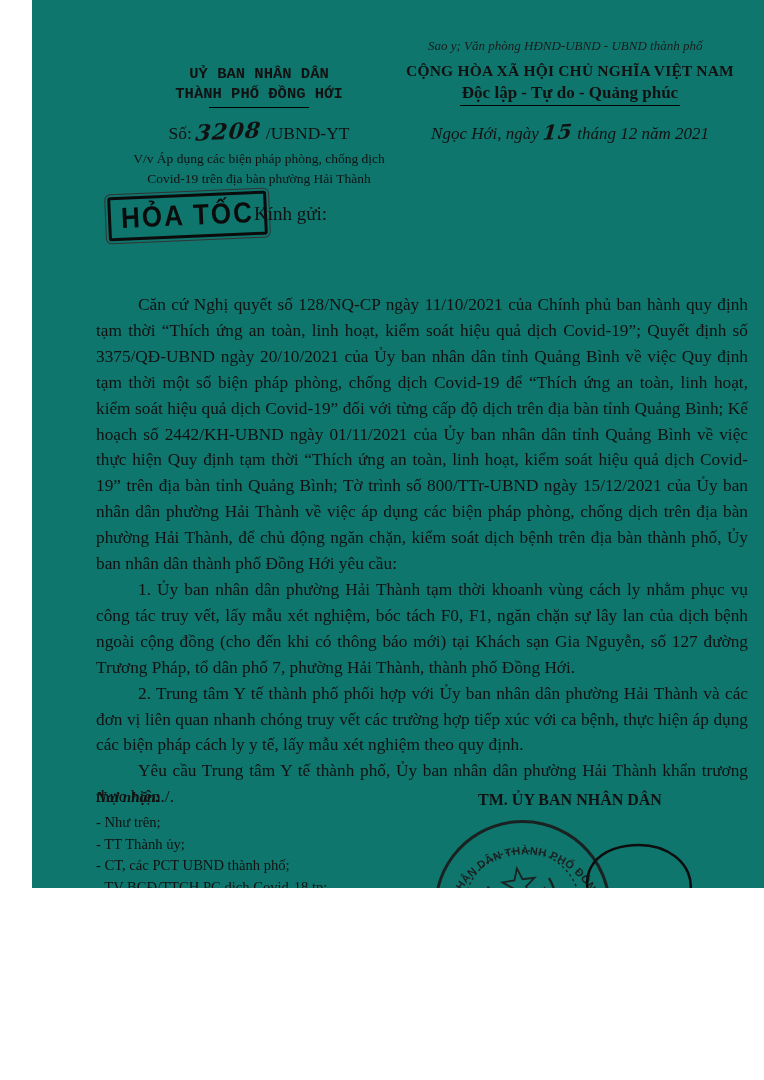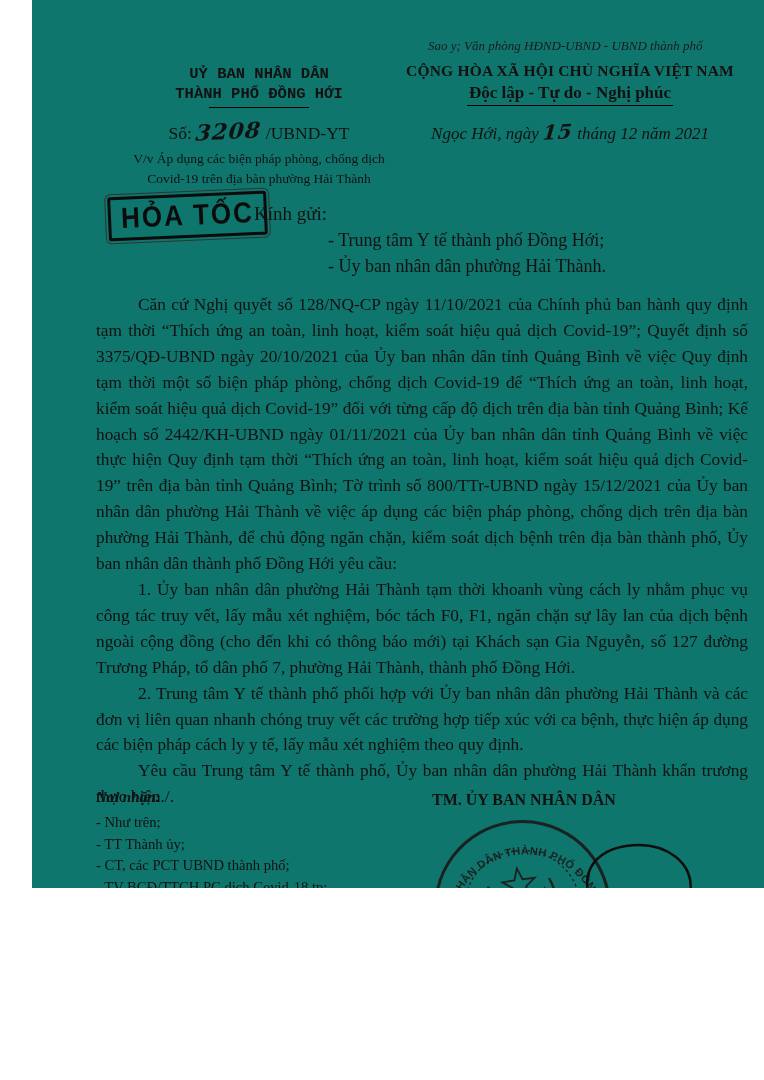--- a/index.html
+++ b/index.html
@@ -41,39 +41,39 @@
   .kinh-gui { left:222px; top:203px; font-size:19px; }
   .recips { left:296px; top:227px; font-size:18px; line-height:26px; }
 
   
   .body-text { left:64px; top:292px; width:652px; font-size:17.3px; line-height:25.9px; text-align:justify; }
   .body-text p { text-indent:42px; }
 
   
   .noi-nhan { left:64px; top:789px; font-size:15px; font-weight:bold; font-style:italic; }
   .nn-list { left:64px; top:812px; font-size:14.6px; line-height:21.6px; }
-  .tm-block { left:400px; top:789px; width:300px; text-align:left; font-size:16px; font-weight:bold; line-height:21px; }
+  .tm-block { left:388px; top:789px; width:300px; text-align:center; font-size:16px; font-weight:bold; line-height:21px; }
   .signer-name { left:420px; top:948px; width:260px; text-align:left; font-size:17.5px; font-weight:bold; }
 
   .seal-svg { left:398px; top:816px; opacity:.92; }
   .sig-svg { left:536px; top:836px; }
   .paraph-svg { left:198px; top:886px; }
 </style>
 </head>
 <body>
 
 <div class="page">
 
   <div class="abs copy-note">
     <div>Sao y; Văn phòng HĐND-UBND - UBND thành phố</div>
   </div>
 
   <div class="abs right-head ctr">
     <div class="motto1">CỘNG HÒA XÃ HỘI CHỦ NGHĨA VIỆT NAM</div>
-    <div><span class="motto2">Độc lập - Tự do - Nghị phúc</span></div>
+    <div><span class="motto2">Độc lập - Tự do - Quảng phúc</span></div>
   </div>
 
   <div class="abs date-line ctr">
     <span>Ngọc Hới, ngày</span>
     <span class="handw hw-day">15</span>
     <span>tháng 12 năm 2021</span>
   </div>
 
   <div class="abs left-head ctr">
     <div class="issuer">UỶ BAN NHÂN DÂN</div>
@@ -90,24 +90,20 @@
   <div class="abs subject ctr">
     <div>V/v Áp dụng các biện pháp phòng, chống dịch</div>
     <div>Covid-19 trên địa bàn phường Hải Thành</div>
   </div>
 
   <div class="abs stamp-urgent">
     <span>HỎA TỐC</span>
   </div>
 
   <div class="abs kinh-gui">Kính gửi:</div>
-  <div class="abs recips">
-    <div>- Trung tâm Y tế thành phố Đồng Hới;</div>
-    <div>- Ủy ban nhân dân phường Hải Thành.</div>
-  </div>
 
   <div class="abs body-text">
     <p>Căn cứ Nghị quyết số 128/NQ-CP ngày 11/10/2021 của Chính phủ ban hành quy định tạm thời “Thích ứng an toàn, linh hoạt, kiểm soát hiệu quả dịch Covid-19”; Quyết định số 3375/QĐ-UBND ngày 20/10/2021 của Ủy ban nhân dân tỉnh Quảng Bình về việc Quy định tạm thời một số biện pháp phòng, chống dịch Covid-19 để “Thích ứng an toàn, linh hoạt, kiểm soát hiệu quả dịch Covid-19” đối với từng cấp độ dịch trên địa bàn tỉnh Quảng Bình; Kế hoạch số 2442/KH-UBND ngày 01/11/2021 của Ủy ban nhân dân tỉnh Quảng Bình về việc thực hiện Quy định tạm thời “Thích ứng an toàn, linh hoạt, kiểm soát hiệu quả dịch Covid-19” trên địa bàn tỉnh Quảng Bình; Tờ trình số 800/TTr-UBND ngày 15/12/2021 của Ủy ban nhân dân phường Hải Thành về việc áp dụng các biện pháp phòng, chống dịch trên địa bàn phường Hải Thành, để chủ động ngăn chặn, kiểm soát dịch bệnh trên địa bàn thành phố, Ủy ban nhân dân thành phố Đồng Hới yêu cầu:</p>
     <p>1. Ủy ban nhân dân phường Hải Thành tạm thời khoanh vùng cách ly nhằm phục vụ công tác truy vết, lấy mẫu xét nghiệm, bóc tách F0, F1, ngăn chặn sự lây lan của dịch bệnh ngoài cộng đồng (cho đến khi có thông báo mới) tại Khách sạn Gia Nguyễn, số 127 đường Trương Pháp, tổ dân phố 7, phường Hải Thành, thành phố Đồng Hới.</p>
     <p>2. Trung tâm Y tế thành phố phối hợp với Ủy ban nhân dân phường Hải Thành và các đơn vị liên quan nhanh chóng truy vết các trường hợp tiếp xúc với ca bệnh, thực hiện áp dụng các biện pháp cách ly y tế, lấy mẫu xét nghiệm theo quy định.</p>
     <p>Yêu cầu Trung tâm Y tế thành phố, Ủy ban nhân dân phường Hải Thành khẩn trương thực hiện./.</p>
   </div>
 
   <div class="abs noi-nhan">Nơi nhận:</div>
   <div class="abs nn-list">

